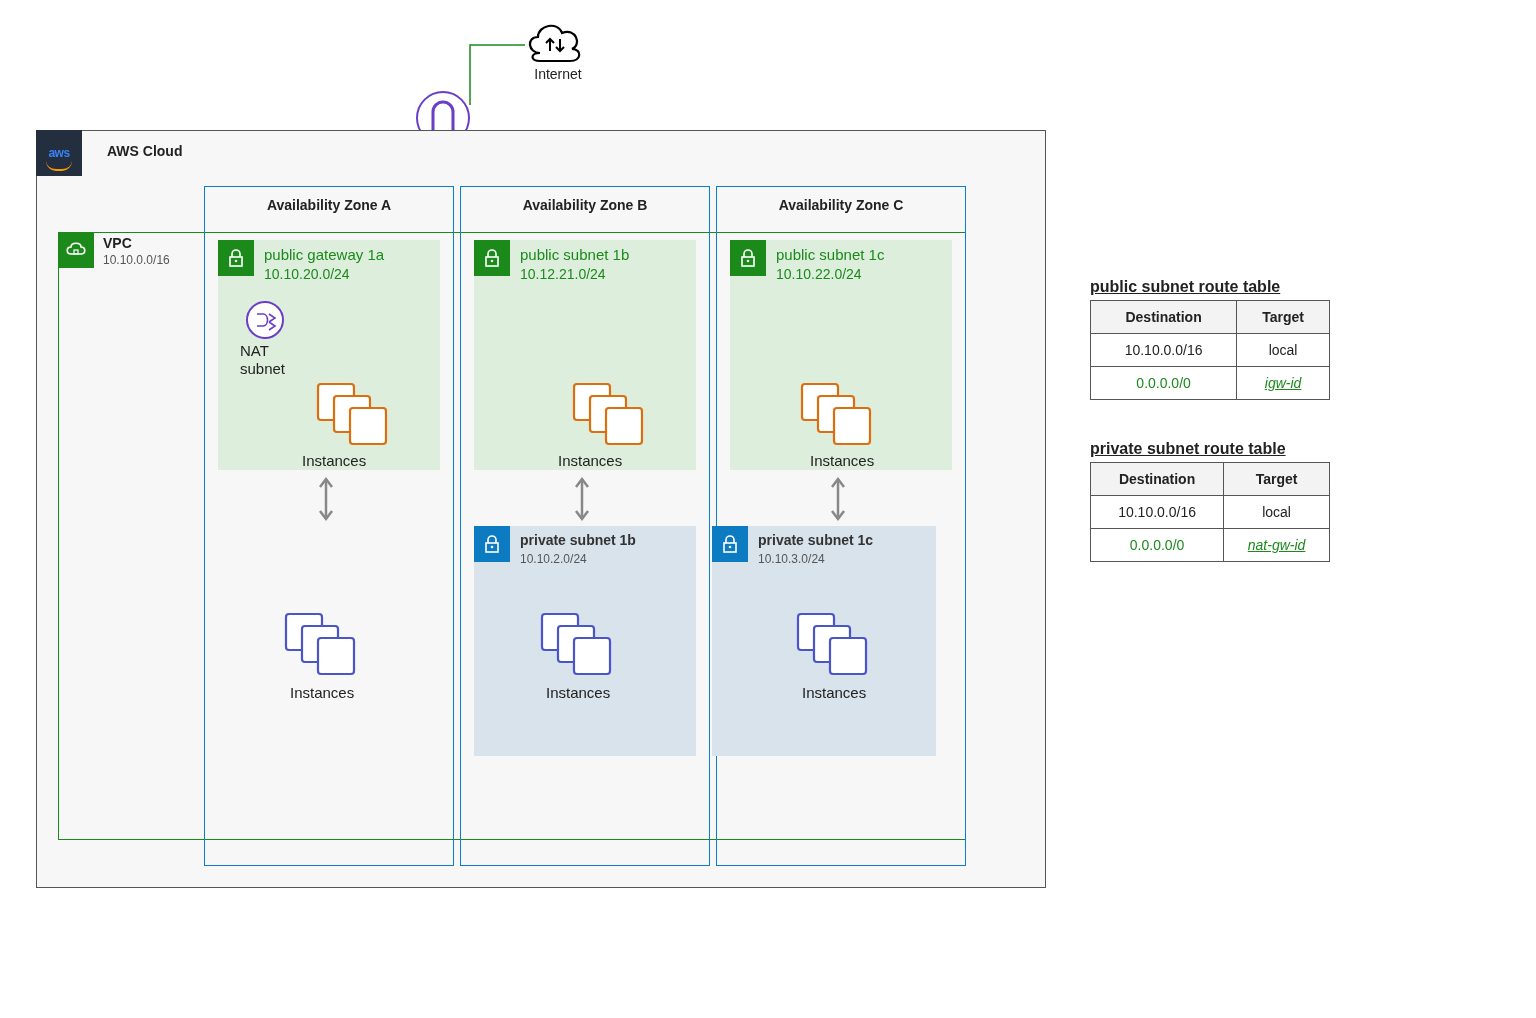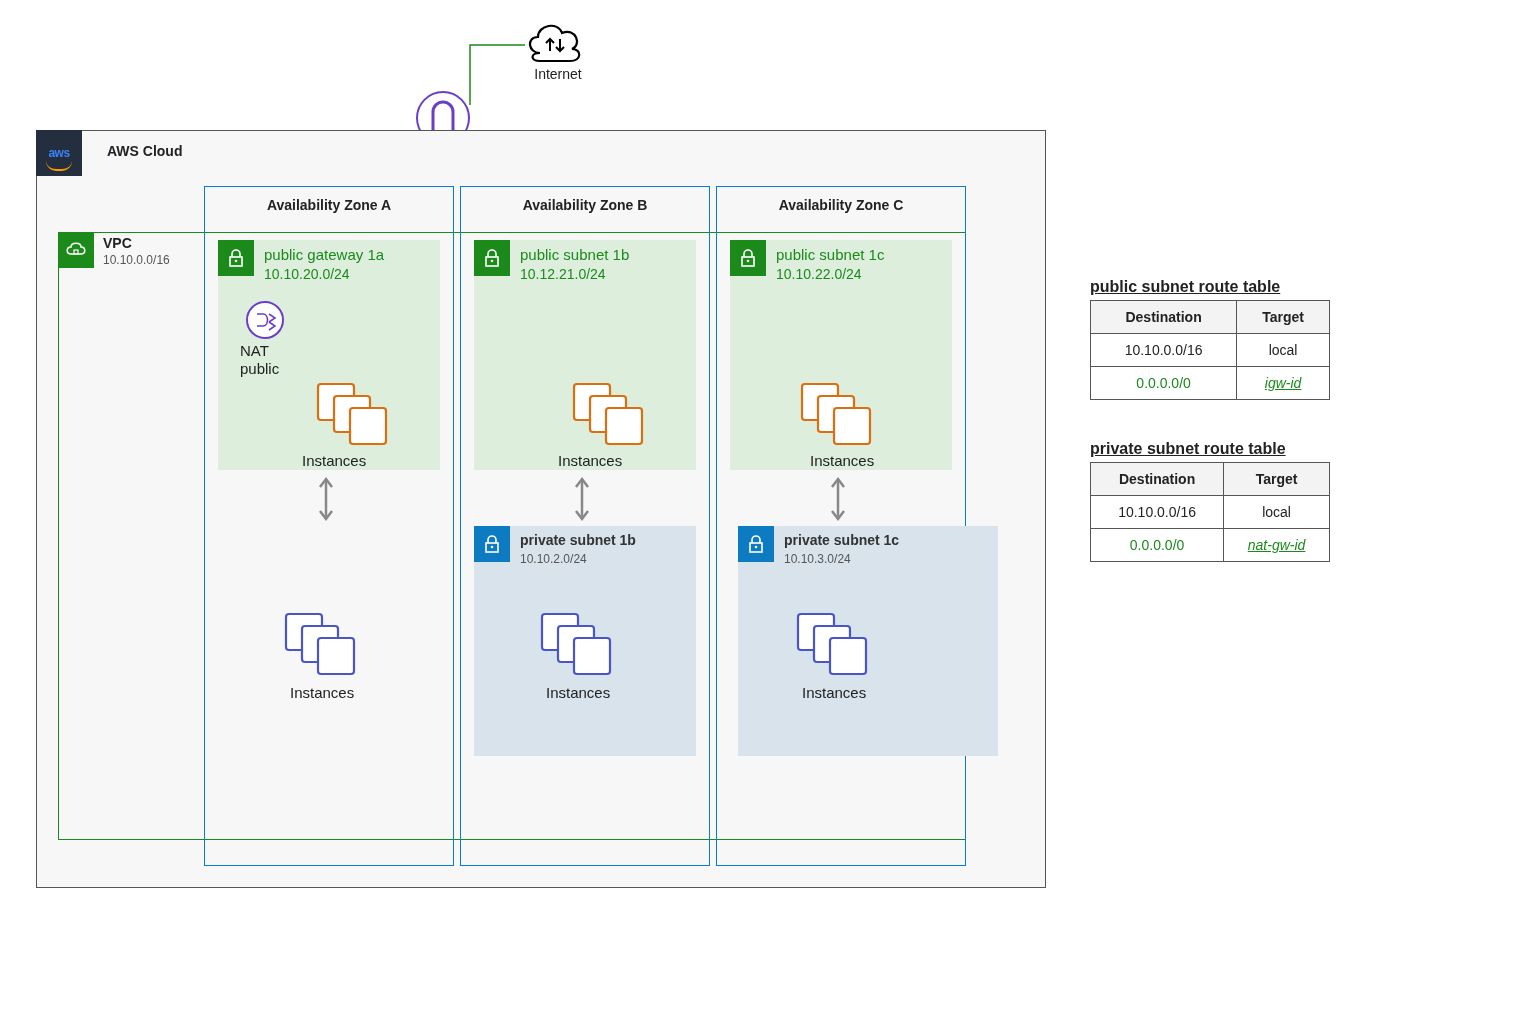--- a/index.html
+++ b/index.html
@@ -106,21 +106,21 @@
   </div>
 
   <div class="box" style="left:245px;top:300px;width:40px;height:40px;">
     <svg width="40" height="40">
         <circle cx="20" cy="20" r="18" fill="#fff" stroke="#6a3fc8" stroke-width="2"></circle>
       <path d="M12 14 h6 M12 26 h6 M24 14 l6 4 -6 4 M24 22 l6 4 -6 4" fill="none" stroke="#6a3fc8" stroke-width="1.6"></path>
       <path d="M18 14 c6 0 6 12 0 12" fill="none" stroke="#6a3fc8" stroke-width="1.6"></path>
     </svg>
   </div>
   <div class="nat-label" style="left:240px;top:342px;width:70px;"><span style="white-space:pre-line;">NAT
-public</span></div>
+subnet</span></div>
 
   <div class="box" style="left:314px;top:380px;">
     <svg width="78" height="70">
         <g fill="#fff" stroke="#d96f0f" stroke-width="2.2">
       <rect x="4" y="4" width="36" height="36" rx="3"></rect>
           <rect x="20" y="16" width="36" height="36" rx="3"></rect>
           <rect x="36" y="28" width="36" height="36" rx="3"></rect>
     </g>
       </svg>
   </div>
@@ -219,21 +219,21 @@
     </g>
       </svg>
   </div>
   <div class="inst-label" style="left:810px;top:452px;">Instances</div>
   <div class="box" style="left:828px;top:475px;">
     <svg width="20" height="48">
         <path d="M10 4 L10 44" stroke="#888" stroke-width="2.5"></path>
         <path d="M4 12 L10 4 L16 12 M4 36 L10 44 L16 36" fill="none" stroke="#888" stroke-width="2.5"></path>
       </svg>
   </div>
-  <div class="box subnet private priv" style="left:738px;top:526px;width:260px;height:230px;">
+  <div class="box subnet private priv" style="left:712px;top:526px;width:224px;height:230px;">
     <div class="subnet-badge">
       <svg width="22" height="22">
           <rect x="5" y="10" width="12" height="9" fill="none" stroke="#fff" stroke-width="1.6"></rect>
           <path d="M7 10 V7 a4 4 0 0 1 8 0 V10" fill="none" stroke="#fff" stroke-width="1.6"></path>
           <circle cx="11" cy="14" r="1.3" fill="#fff"></circle>
         </svg>
     </div>
     <div class="subnet-name">private subnet 1c</div>
     <div class="subnet-cidr">10.10.3.0/24</div>
   </div>

